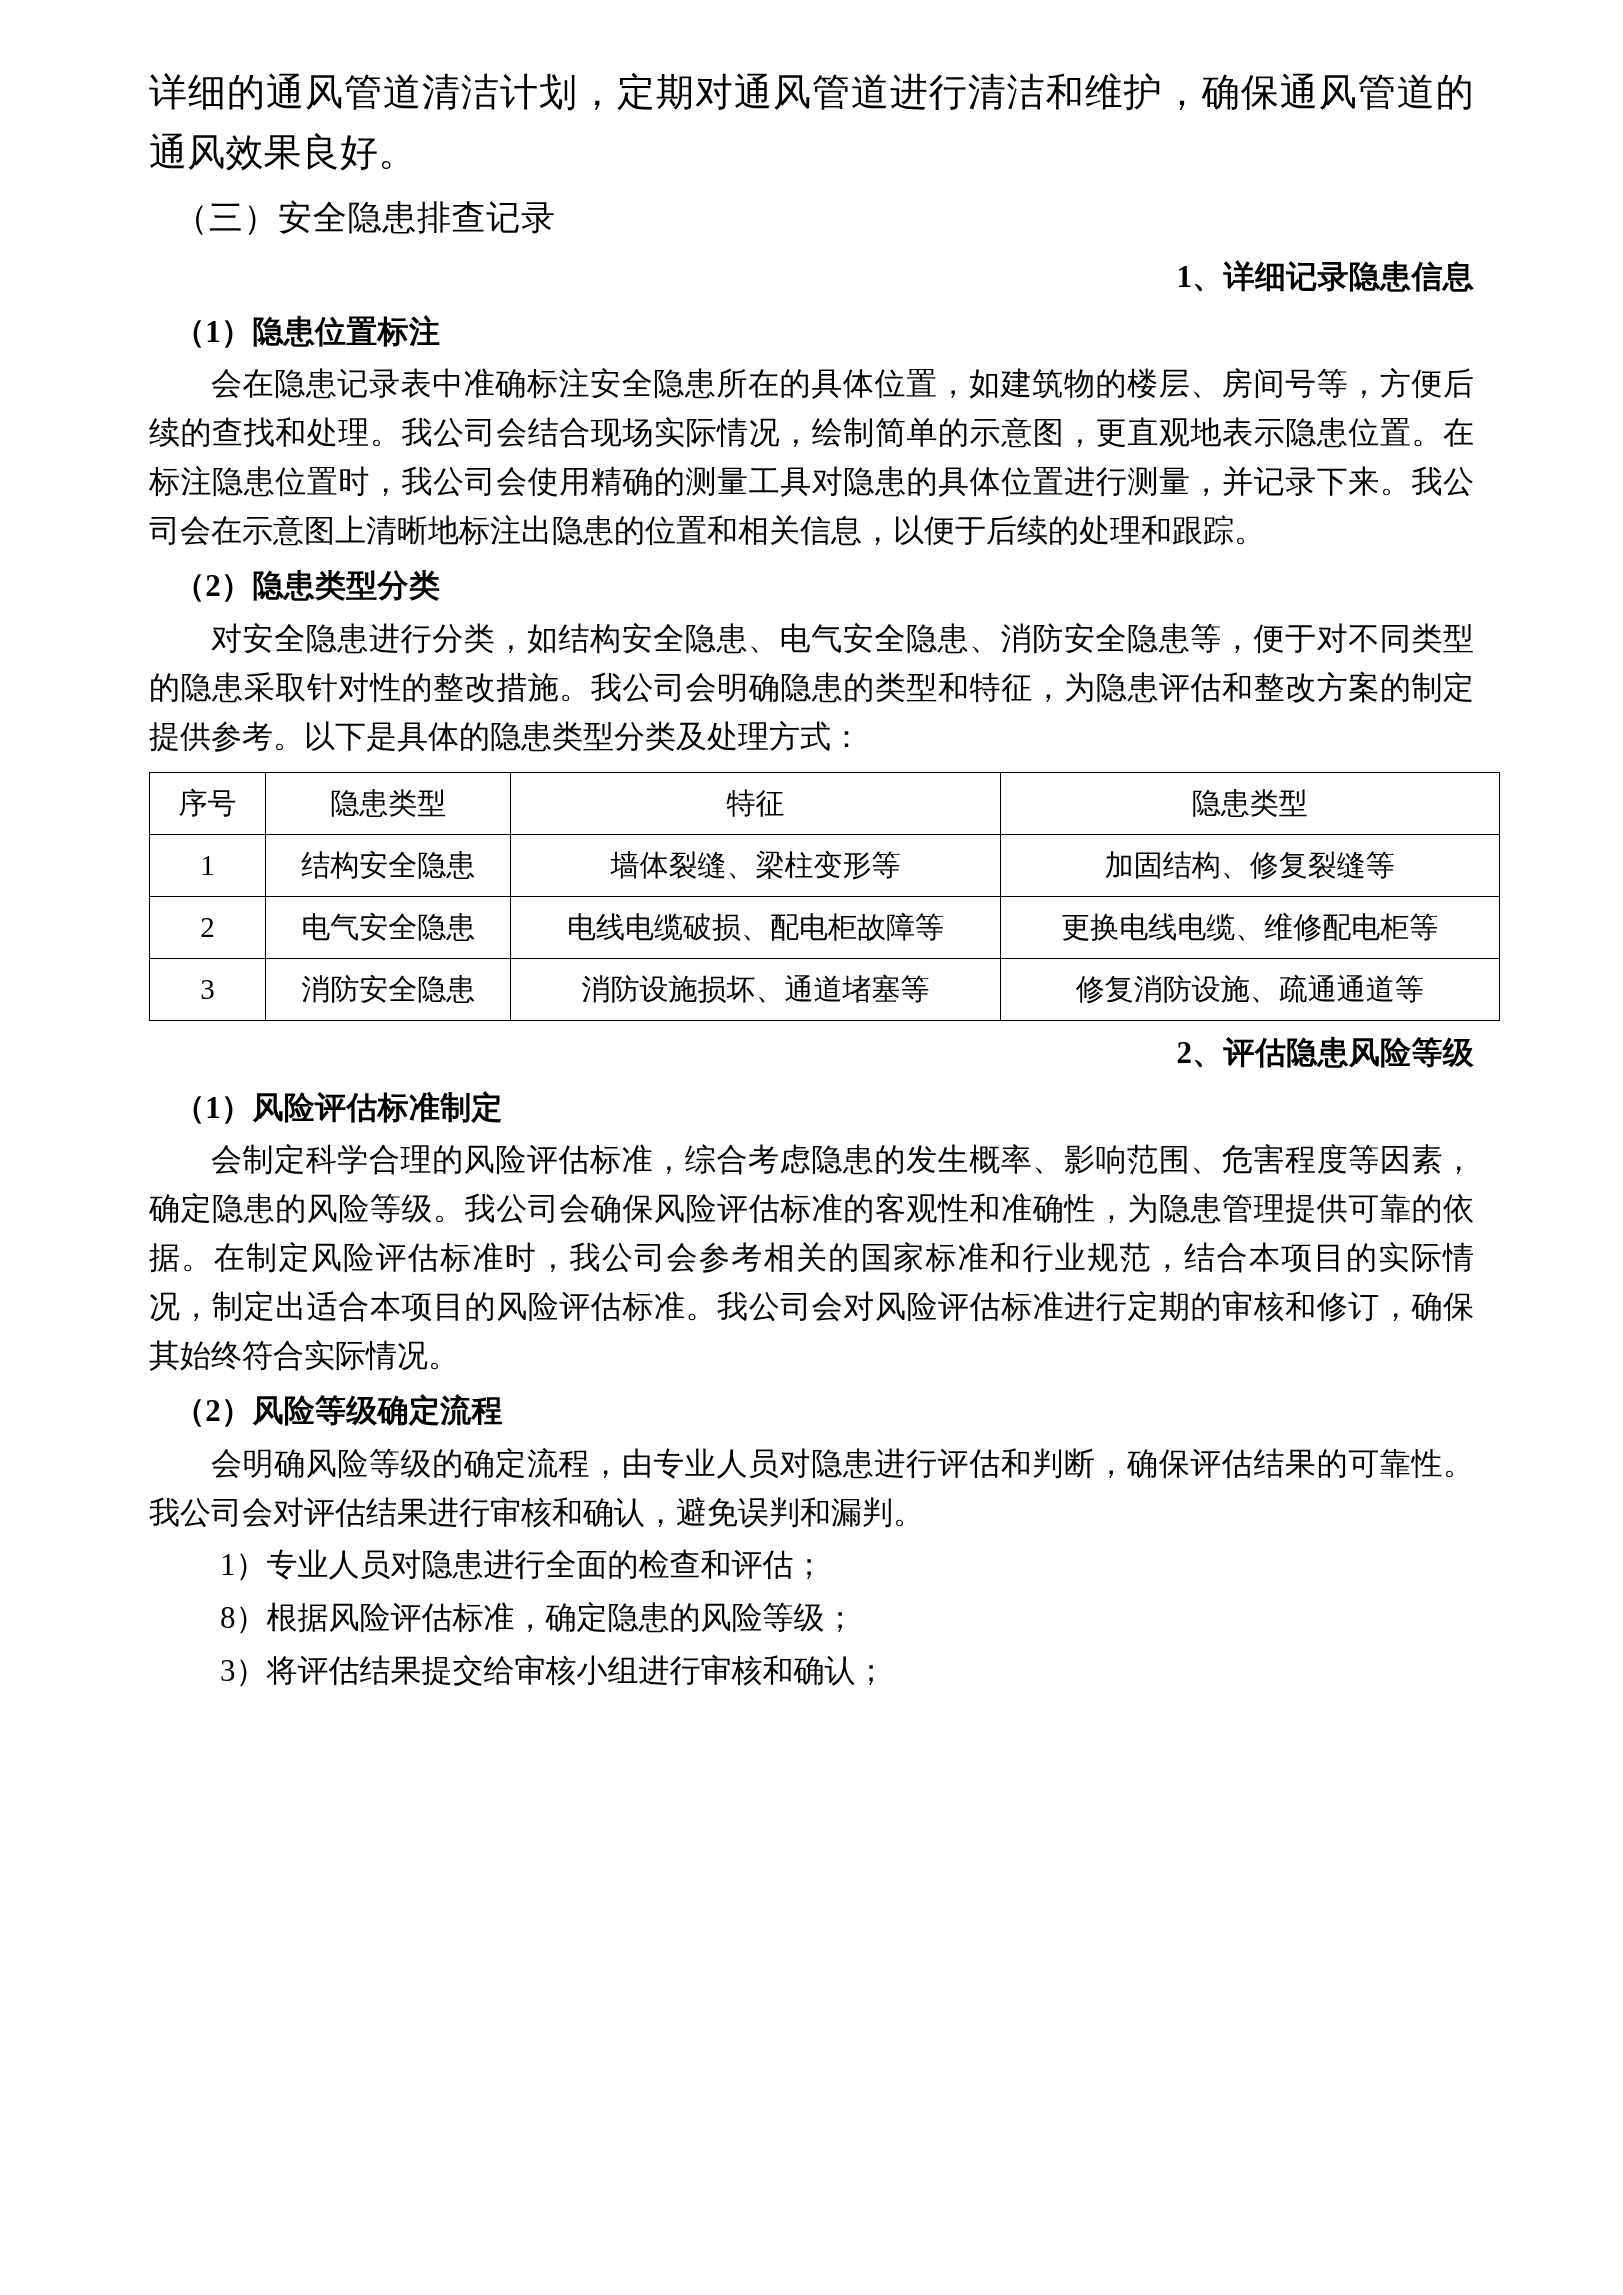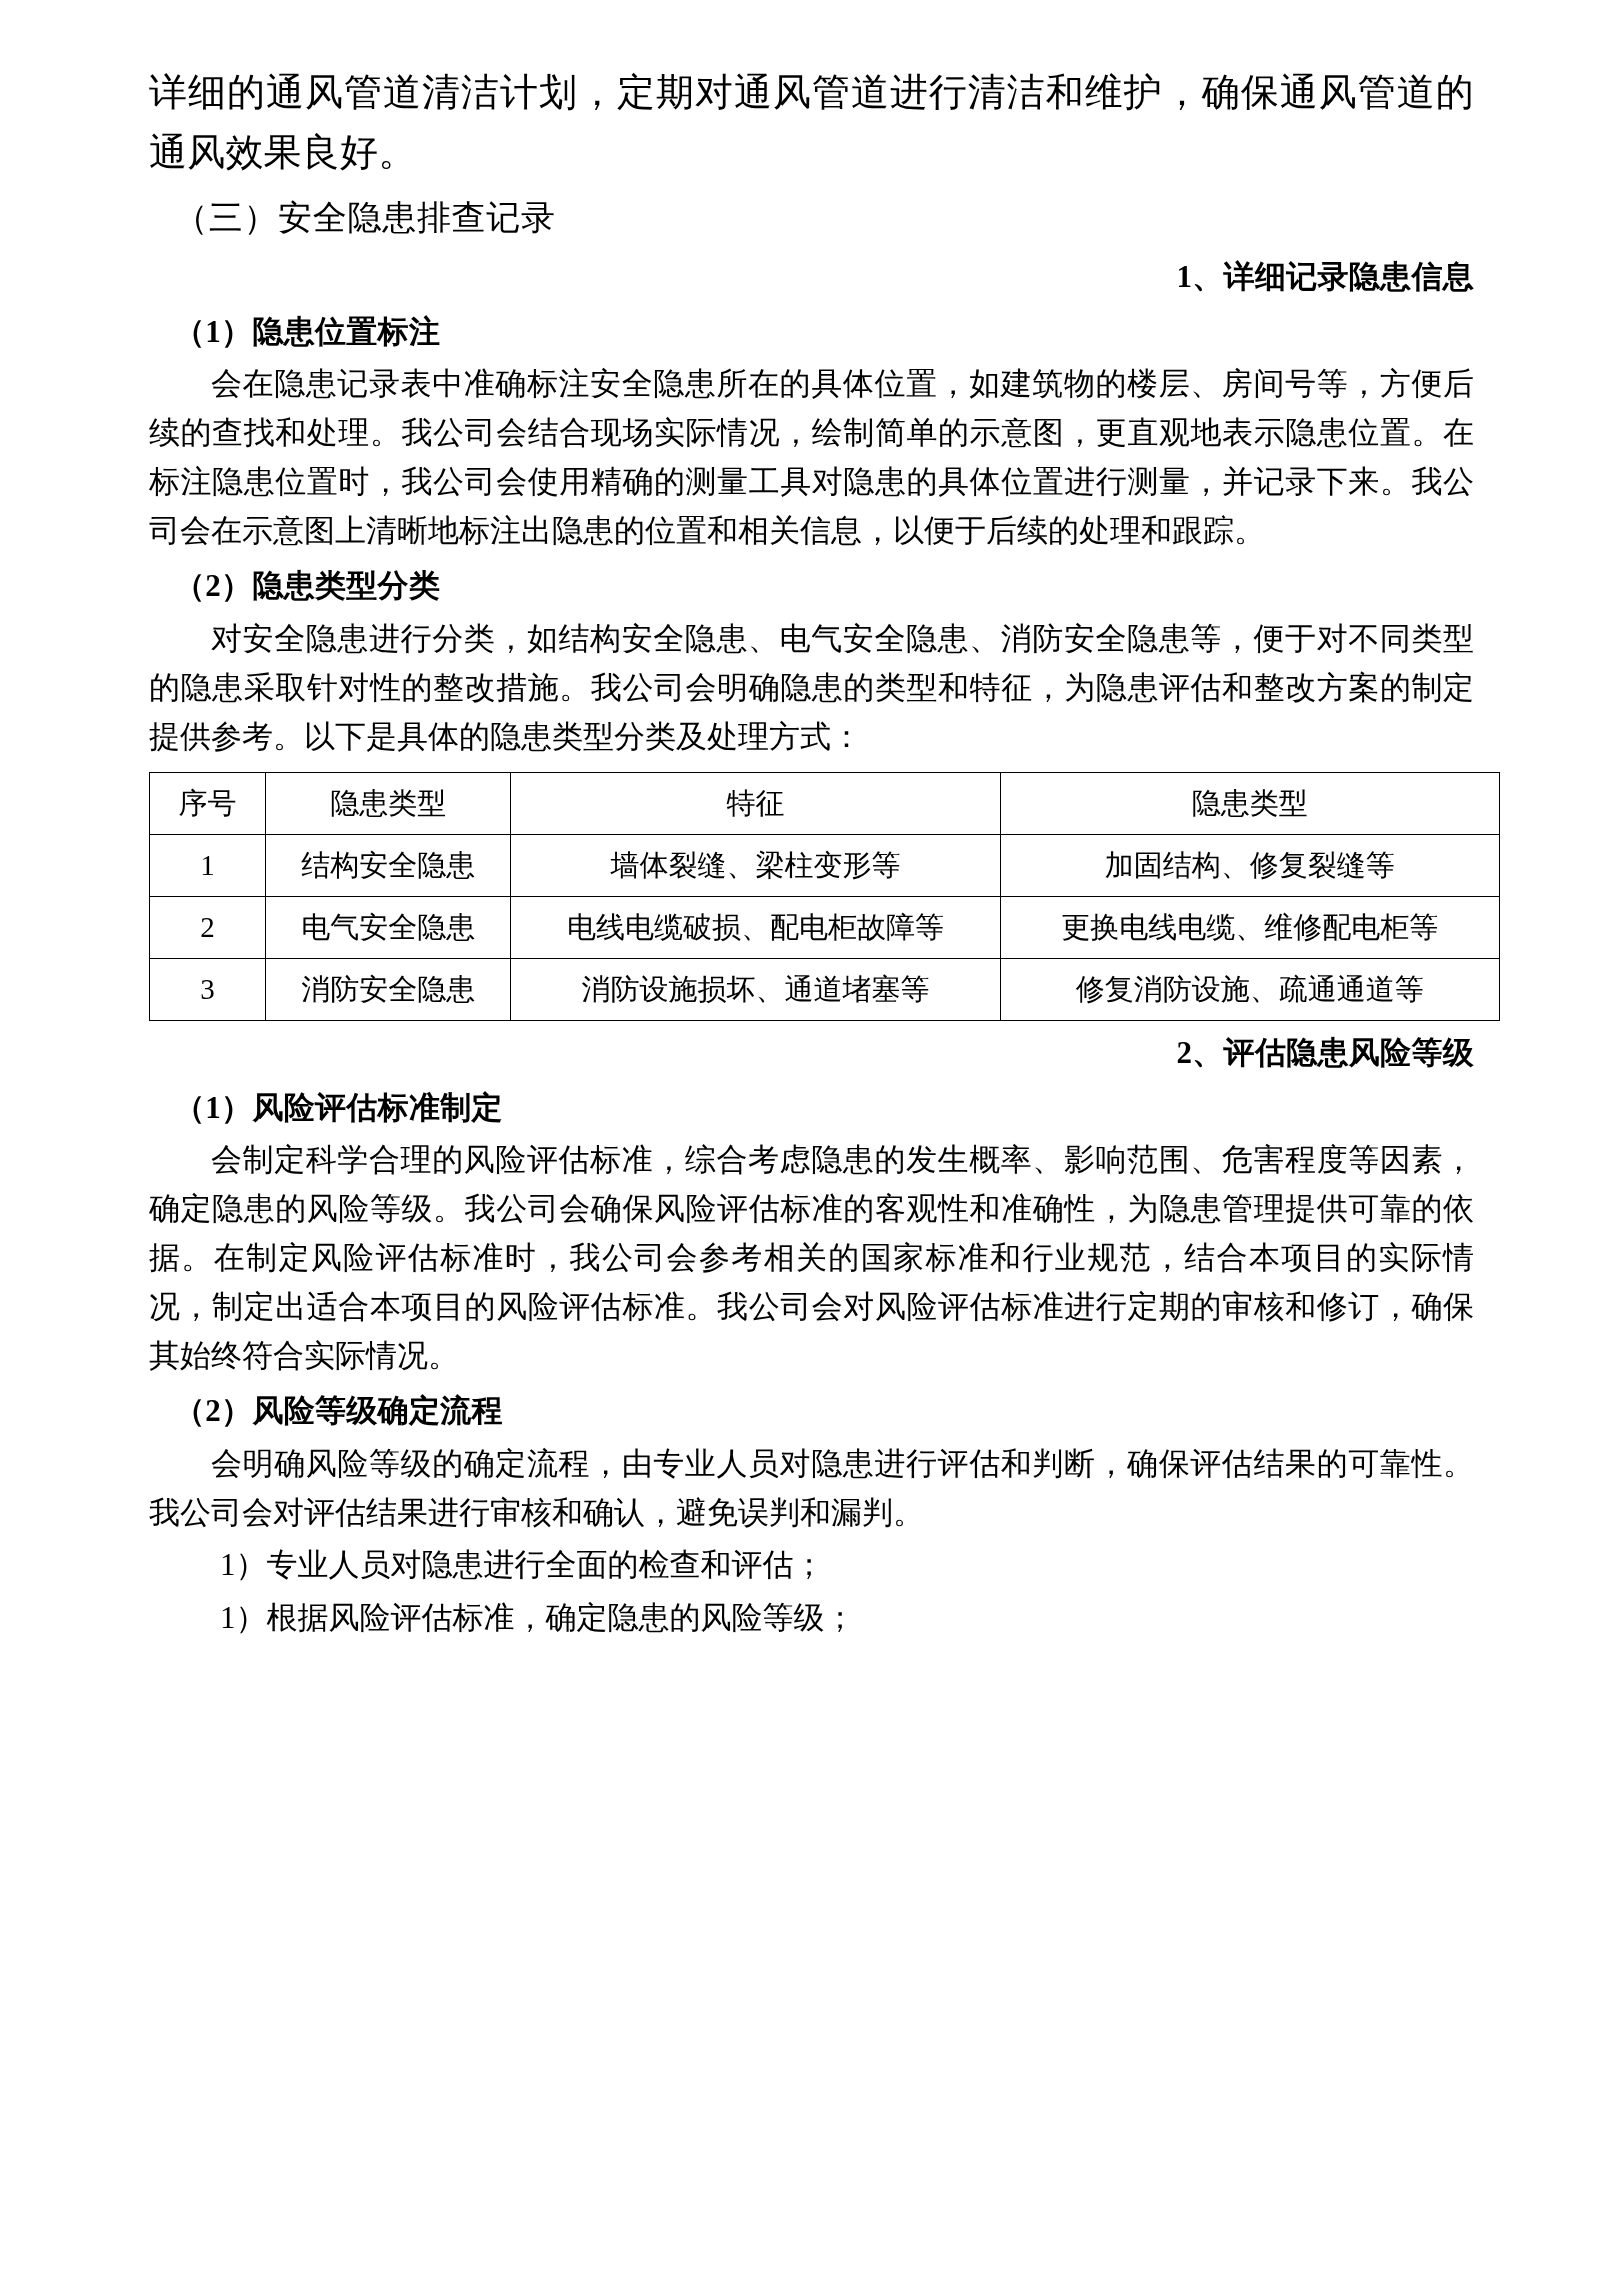--- a/index.html
+++ b/index.html
@@ -136,16 +136,17 @@
 
   <h4 class="h-sub">（1）风险评估标准制定</h4>
 
   <p class="para">会制定科学合理的风险评估标准，综合考虑隐患的发生概率、影响范围、危害程度等因素，确定隐患的风险等级。我公司会确保风险评估标准的客观性和准确性，为隐患管理提供可靠的依据。在制定风险评估标准时，我公司会参考相关的国家标准和行业规范，结合本项目的实际情况，制定出适合本项目的风险评估标准。我公司会对风险评估标准进行定期的审核和修订，确保其始终符合实际情况。</p>
 
   <h4 class="h-sub">（2）风险等级确定流程</h4>
 
   <p class="para">会明确风险等级的确定流程，由专业人员对隐患进行评估和判断，确保评估结果的可靠性。我公司会对评估结果进行审核和确认，避免误判和漏判。</p>
 
   <p class="list-item">1）专业人员对隐患进行全面的检查和评估；</p>
-  <p class="list-item">1）根据风险评估标准，确定隐患的风险等级；</p>
+  <p class="list-item">8）根据风险评估标准，确定隐患的风险等级；</p>
+  <p class="list-item">3）将评估结果提交给审核小组进行审核和确认；</p>
 
 </div>
 
 
 </body></html>

